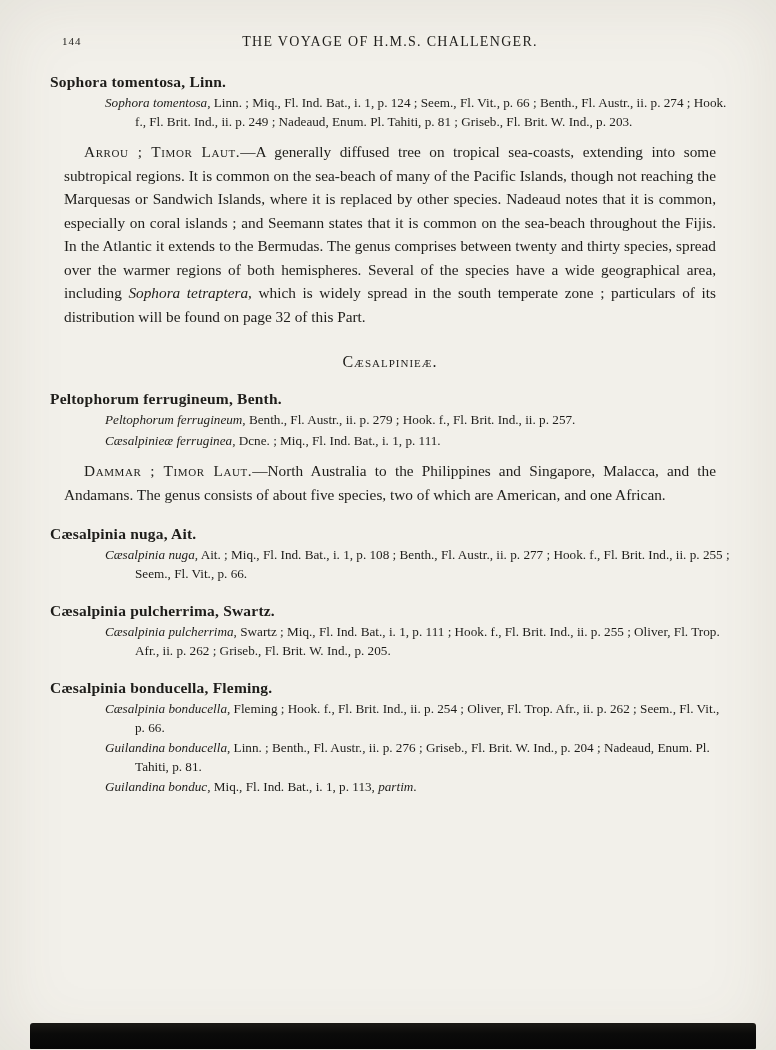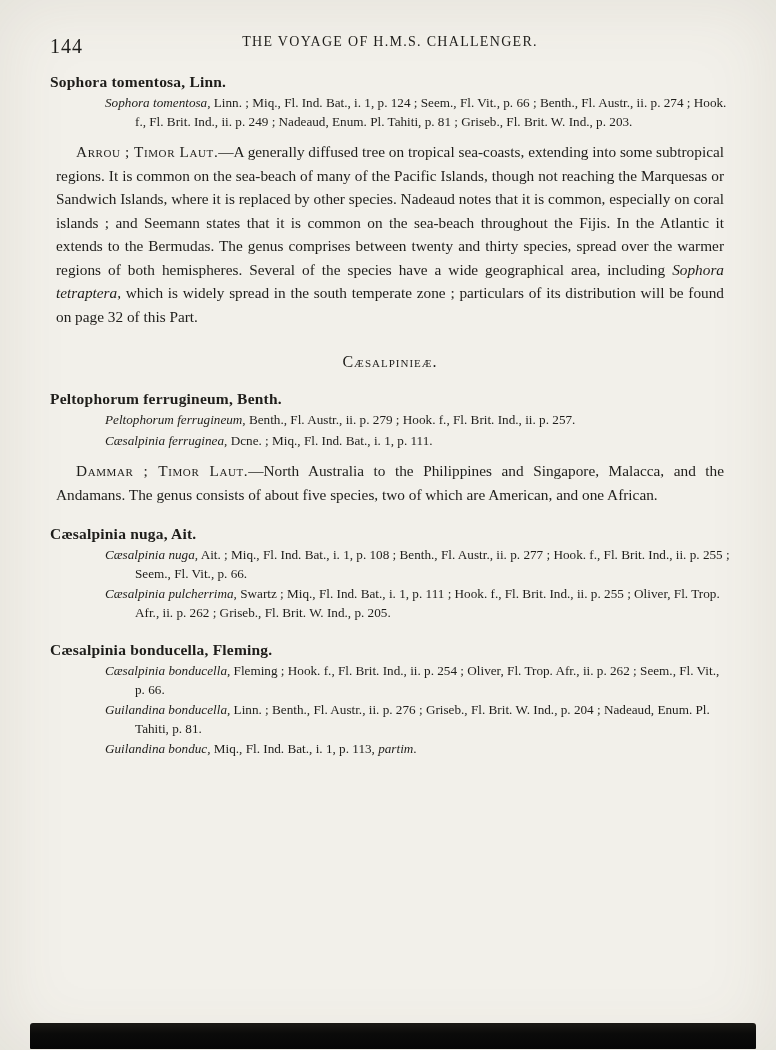--- a/index.html
+++ b/index.html
@@ -10,32 +10,32 @@
     height: 1050px;
     margin: 0 auto;
     background: #f2f0ea;
     color: #1e1d1a;
     font-family: "Liberation Serif", "DejaVu Serif", serif;
     overflow: hidden;
     box-shadow: inset 0 0 70px rgba(95, 85, 60, 0.10);
   }
   .content { padding: 34px 46px 0 50px; }
   .page-header { position: relative; height: 20px; margin-bottom: 12px; }
-  .page-number { position: absolute; left: 0; top: 1px; font-size: 20px; letter-spacing: 1px; }
+  .page-number { position: absolute; left: 12px; top: 1px; font-size: 11px; letter-spacing: 1px; }
   .running-title { text-align: center; font-size: 14px; letter-spacing: 1.3px; }
   .entry { margin: 0; }
   .entry-heading { margin: 19px 0 3px; font-size: 15.5px; font-weight: bold; letter-spacing: 0.2px; }
   .citation {
     margin: 2px 0 0 85px;
     text-indent: -30px;
     font-size: 13.2px;
     line-height: 18.5px;
   }
   .para {
-    margin: 9px 6px 0;
+    margin: 9px 14px 0;
     font-size: 15.3px;
     line-height: 23.5px;
     text-align: justify;
     text-indent: 20px;
   }
   .family-heading {
     margin: 25px 0 0;
     text-align: center;
     font-size: 16px;
     font-weight: normal;
@@ -70,30 +70,31 @@
       <h3 class="entry-heading">Sophora tomentosa, Linn.</h3>
       <p class="citation"><span class="seg-italic">Sophora tomentosa</span><span class="seg-roman">, Linn. ; Miq., Fl. Ind. Bat., i. 1, p. 124 ; Seem., Fl. Vit., p. 66 ; Benth., Fl. Austr., ii. p. 274 ; Hook. f., Fl. Brit. Ind., ii. p. 249 ; Nadeaud, Enum. Pl. Tahiti, p. 81 ; Griseb., Fl. Brit. W. Ind., p. 203.</span></p>
       <p class="para"><span class="seg-smallcaps">Arrou ; Timor Laut.</span><span class="seg-roman">—A generally diffused tree on tropical sea-coasts, extending into some subtropical regions. It is common on the sea-beach of many of the Pacific Islands, though not reaching the Marquesas or Sandwich Islands, where it is replaced by other species. Nadeaud notes that it is common, especially on coral islands ; and Seemann states that it is common on the sea-beach throughout the Fijis. In the Atlantic it extends to the Bermudas. The genus comprises between twenty and thirty species, spread over the warmer regions of both hemispheres. Several of the species have a wide geographical area, including </span><span class="seg-italic">Sophora tetraptera</span><span class="seg-roman">, which is widely spread in the south temperate zone ; particulars of its distribution will be found on page 32 of this Part.</span></p>
     </section>
 
     <h2 class="family-heading">Cæsalpinieæ.</h2>
 
     <section class="entry">
       <h3 class="entry-heading">Peltophorum ferrugineum, Benth.</h3>
       <p class="citation"><span class="seg-italic">Peltophorum ferrugineum</span><span class="seg-roman">, Benth., Fl. Austr., ii. p. 279 ; Hook. f., Fl. Brit. Ind., ii. p. 257.</span></p>
-      <p class="citation"><span class="seg-italic">Cæsalpinia ferruginea</span><span class="seg-roman">, Dcne. ; Miq., Fl. Ind. Bat., i. 1, p. 111.</span></p>
+      <p class="citation"><span class="seg-italic">Cæsalpinieæ ferruginea</span><span class="seg-roman">, Dcne. ; Miq., Fl. Ind. Bat., i. 1, p. 111.</span></p>
       <p class="para"><span class="seg-smallcaps">Dammar ; Timor Laut.</span><span class="seg-roman">—North Australia to the Philippines and Singapore, Malacca, and the Andamans. The genus consists of about five species, two of which are American, and one African.</span></p>
     </section>
 
     <section class="entry">
       <h3 class="entry-heading">Cæsalpinia nuga, Ait.</h3>
       <p class="citation"><span class="seg-italic">Cæsalpinia nuga</span><span class="seg-roman">, Ait. ; Miq., Fl. Ind. Bat., i. 1, p. 108 ; Benth., Fl. Austr., ii. p. 277 ; Hook. f., Fl. Brit. Ind., ii. p. 255 ; Seem., Fl. Vit., p. 66.</span></p>
     </section>
 
     <section class="entry">
+      <h3 class="entry-heading">Cæsalpinia pulcherrima, Swartz.</h3>
       <p class="citation"><span class="seg-italic">Cæsalpinia pulcherrima</span><span class="seg-roman">, Swartz ; Miq., Fl. Ind. Bat., i. 1, p. 111 ; Hook. f., Fl. Brit. Ind., ii. p. 255 ; Oliver, Fl. Trop. Afr., ii. p. 262 ; Griseb., Fl. Brit. W. Ind., p. 205.</span></p>
     </section>
 
     <section class="entry">
       <h3 class="entry-heading">Cæsalpinia bonducella, Fleming.</h3>
       <p class="citation"><span class="seg-italic">Cæsalpinia bonducella</span><span class="seg-roman">, Fleming ; Hook. f., Fl. Brit. Ind., ii. p. 254 ; Oliver, Fl. Trop. Afr., ii. p. 262 ; Seem., Fl. Vit., p. 66.</span></p>
       <p class="citation"><span class="seg-italic">Guilandina bonducella</span><span class="seg-roman">, Linn. ; Benth., Fl. Austr., ii. p. 276 ; Griseb., Fl. Brit. W. Ind., p. 204 ; Nadeaud, Enum. Pl. Tahiti, p. 81.</span></p>
       <p class="citation"><span class="seg-italic">Guilandina bonduc</span><span class="seg-roman">, Miq., Fl. Ind. Bat., i. 1, p. 113, </span><span class="seg-italic">partim</span><span class="seg-roman">.</span></p>
     </section>
 

